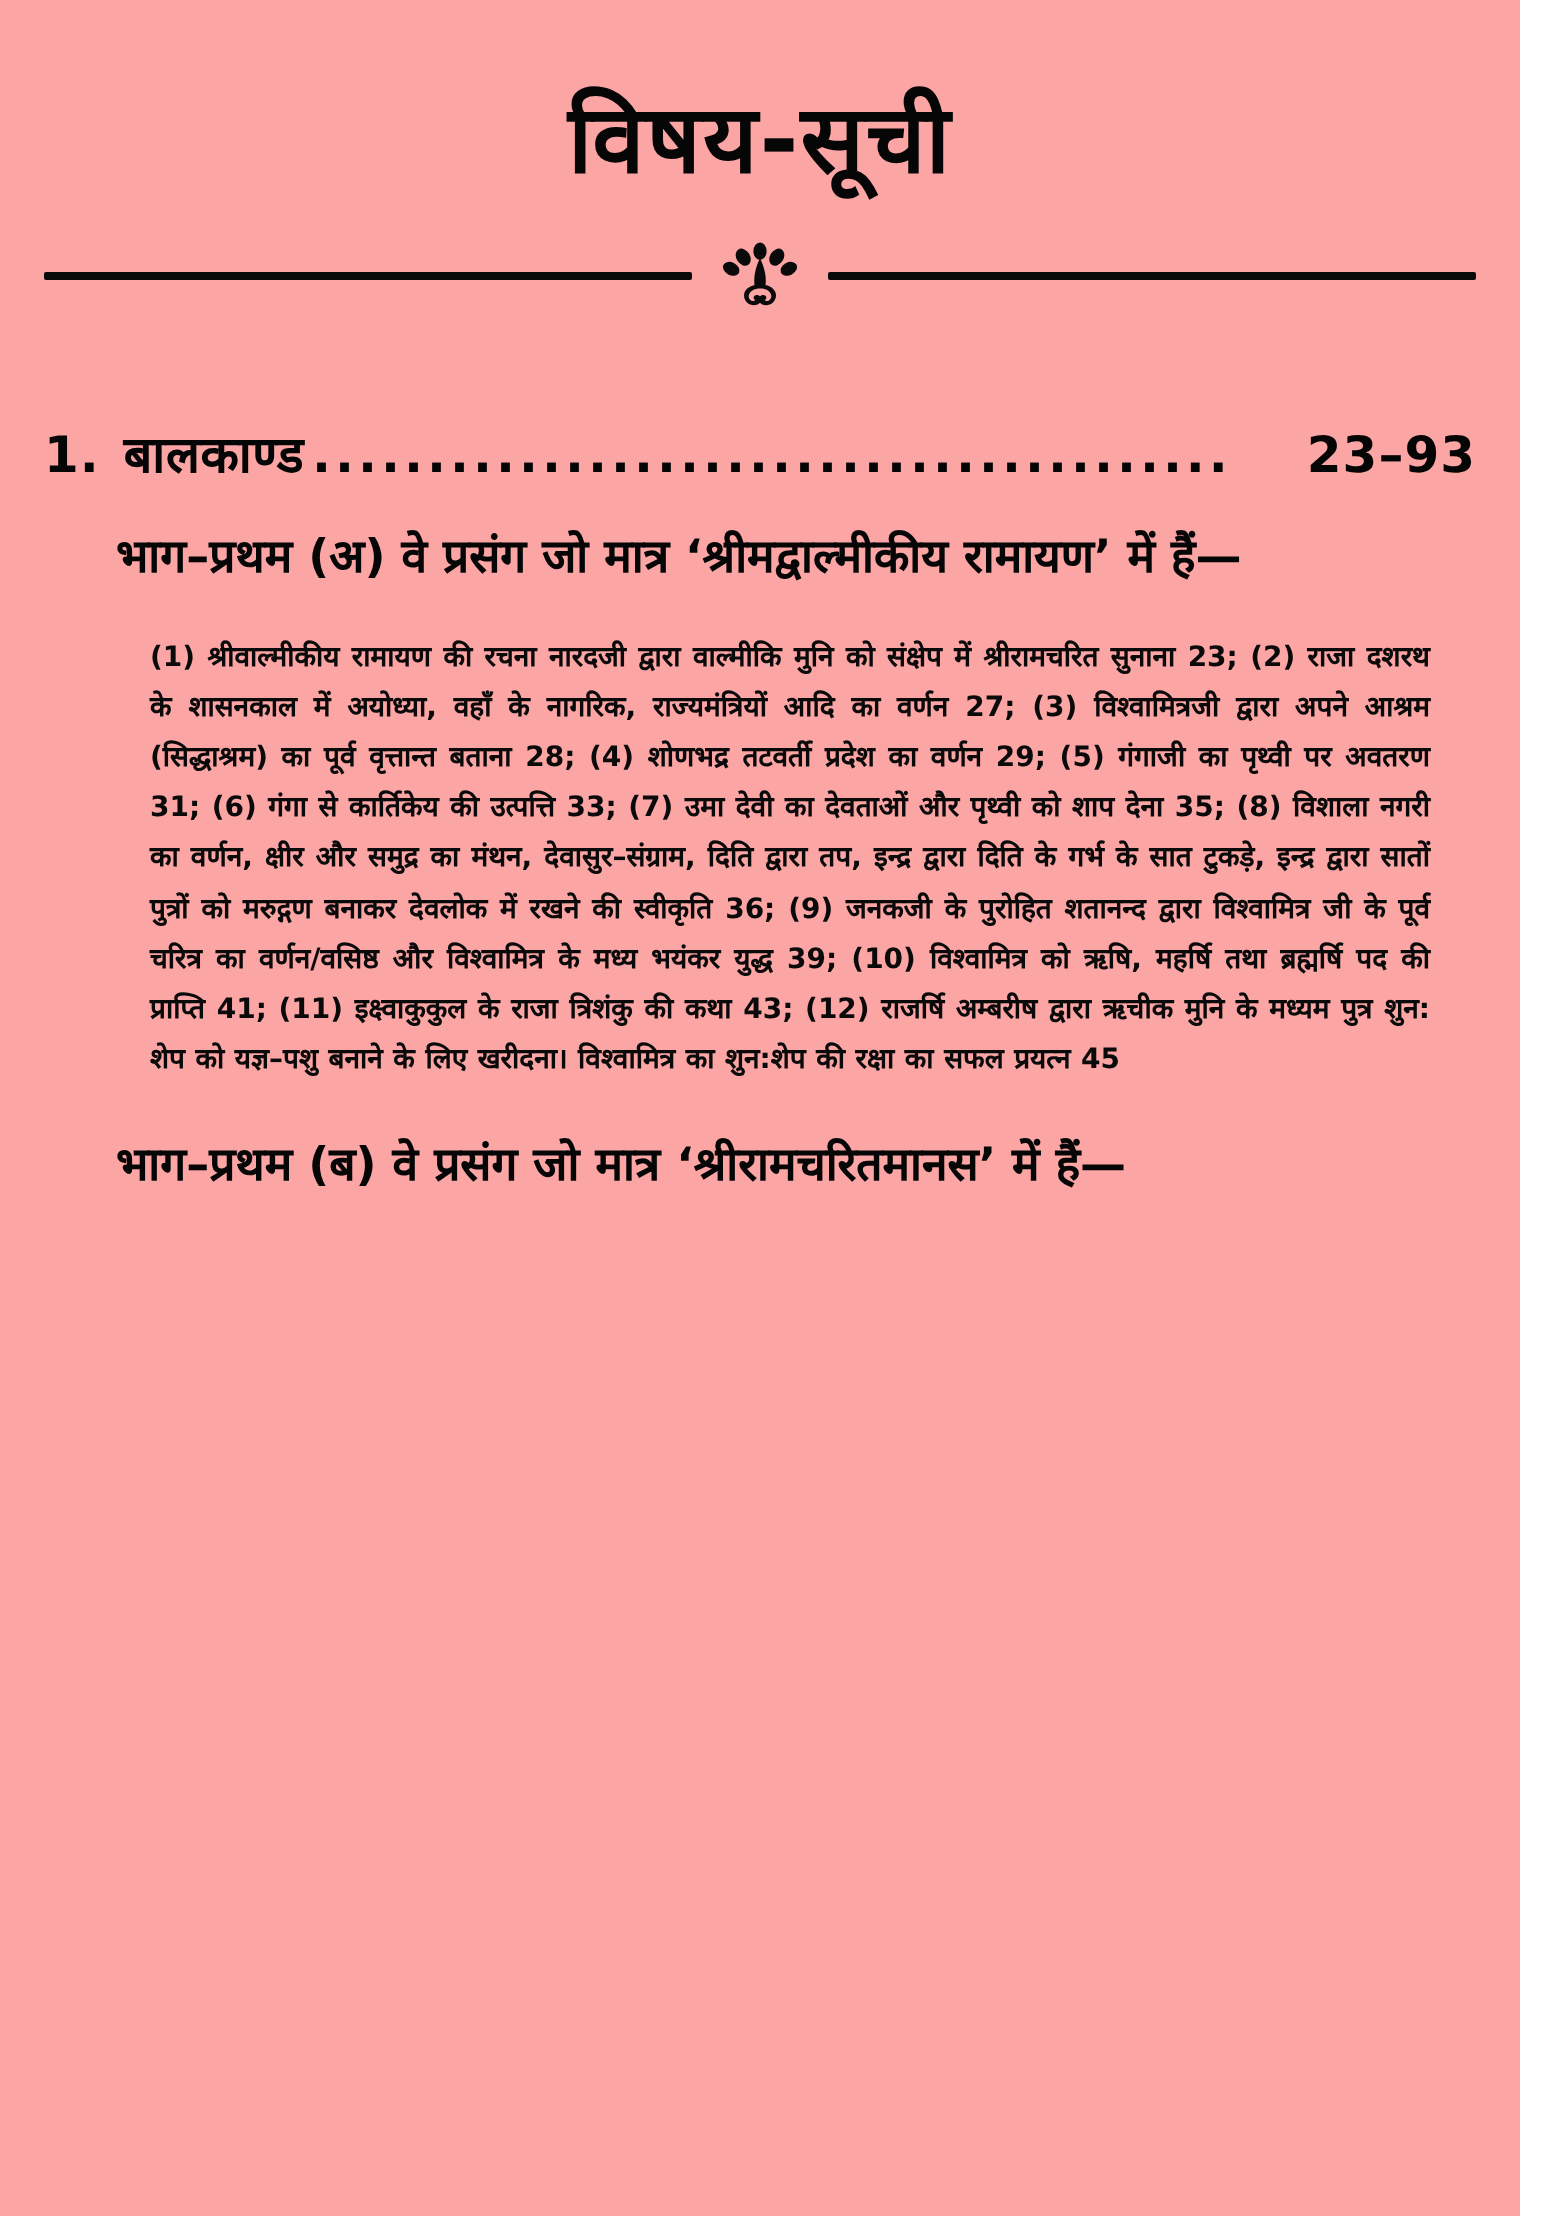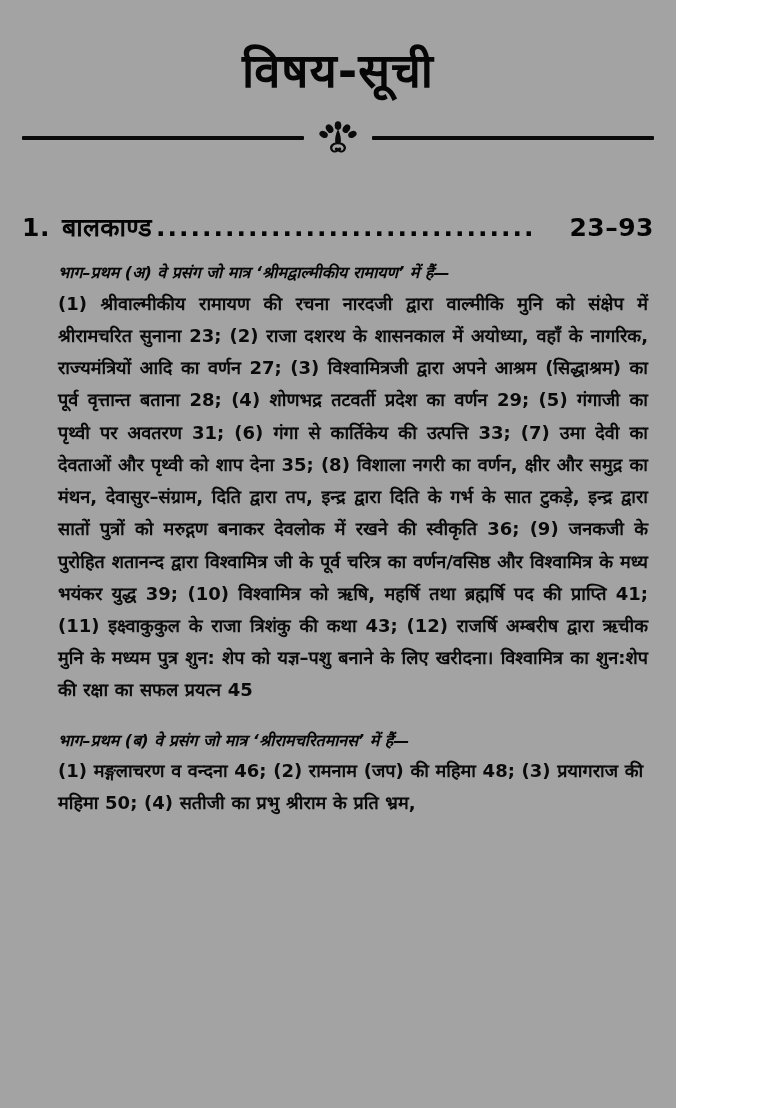--- a/index.html
+++ b/index.html
@@ -12,23 +12,23 @@
     width: 780px;
     height: 1108px;
     overflow: hidden;
     font-family: "Liberation Serif", "DejaVu Serif", serif;
     color: #000000;
     -webkit-font-smoothing: antialiased;
   }
 
   .page {
     position: relative;
-    width: 676px;
+    width: 760px;
     height: 1108px;
-    background: #a3a3a3;
+    background: #fca5a5;
     box-sizing: border-box;
     padding: 0 22px;
   }
 
   
   .masthead {
     padding-top: 46px;
     text-align: center;
   }
   .page-title {
@@ -107,38 +107,37 @@
     margin-left: 32px;
   }
 
   
   .toc-body {
     margin-top: 16px;
   }
   .section-heading {
     font-family: "DejaVu Sans", "Liberation Sans", sans-serif;
     font-weight: 700;
-    font-size: 16px;
+    font-size: 23px;
     line-height: 1.78;
     color: #060606;
     margin: 8px 0 0 0;
     padding-left: 36px;
     white-space: nowrap;
-    font-style: italic;
   }
   .section-heading.second {
     margin-top: 20px;
   }
   .entry-block {
     font-family: "DejaVu Sans", "Liberation Sans", sans-serif;
     font-weight: 600;
-    font-size: 18px;
+    font-size: 14px;
     line-height: 1.79;
     color: #0a0a0a;
-    margin: 0;
+    margin: 17px;
     padding: 0 6px 0 36px;
     text-align: justify;
     text-justify: inter-word;
     word-spacing: 0.4px;
   }
   .entry-block.short {
     text-align: left;
   }
 </style>
 </head>
@@ -175,17 +174,16 @@
     <span class="leader"></span>
     <span class="chapter-pages">23–93</span>
   </div>
 
   <div class="toc-body">
 
     <h2 class="section-heading">भाग–प्रथम (अ) वे प्रसंग जो मात्र ‘श्रीमद्वाल्मीकीय रामायण’ में हैं—</h2>
     <p class="entry-block">(1) श्रीवाल्मीकीय रामायण की रचना नारदजी द्वारा वाल्मीकि मुनि को संक्षेप में श्रीरामचरित सुनाना 23; (2) राजा दशरथ के शासनकाल में अयोध्या, वहाँ के नागरिक, राज्यमंत्रियों आदि का वर्णन 27; (3) विश्वामित्रजी द्वारा अपने आश्रम (सिद्धाश्रम) का पूर्व वृत्तान्त बताना 28; (4) शोणभद्र तटवर्ती प्रदेश का वर्णन 29; (5) गंगाजी का पृथ्वी पर अवतरण 31; (6) गंगा से कार्तिकेय की उत्पत्ति 33; (7) उमा देवी का देवताओं और पृथ्वी को शाप देना 35; (8) विशाला नगरी का वर्णन, क्षीर और समुद्र का मंथन, देवासुर–संग्राम, दिति द्वारा तप, इन्द्र द्वारा दिति के गर्भ के सात टुकड़े, इन्द्र द्वारा सातों पुत्रों को मरुद्गण बनाकर देवलोक में रखने की स्वीकृति 36; (9) जनकजी के पुरोहित शतानन्द द्वारा विश्वामित्र जी के पूर्व चरित्र का वर्णन/वसिष्ठ और विश्वामित्र के मध्य भयंकर युद्ध 39; (10) विश्वामित्र को ऋषि, महर्षि तथा ब्रह्मर्षि पद की प्राप्ति 41; (11) इक्ष्वाकुकुल के राजा त्रिशंकु की कथा 43; (12) राजर्षि अम्बरीष द्वारा ऋचीक मुनि के मध्यम पुत्र शुन: शेप को यज्ञ–पशु बनाने के लिए खरीदना। विश्वामित्र का शुन:शेप की रक्षा का सफल प्रयत्न 45</p>
 
     <h2 class="section-heading second">भाग–प्रथम (ब) वे प्रसंग जो मात्र ‘श्रीरामचरितमानस’ में हैं—</h2>
-    <p class="entry-block short">(1) मङ्गलाचरण व वन्दना 46; (2) रामनाम (जप) की महिमा 48; (3) प्रयागराज की महिमा 50; (4) सतीजी का प्रभु श्रीराम के प्रति भ्रम,</p>
 
   </div>
 
 </div>
 
 </body></html>

